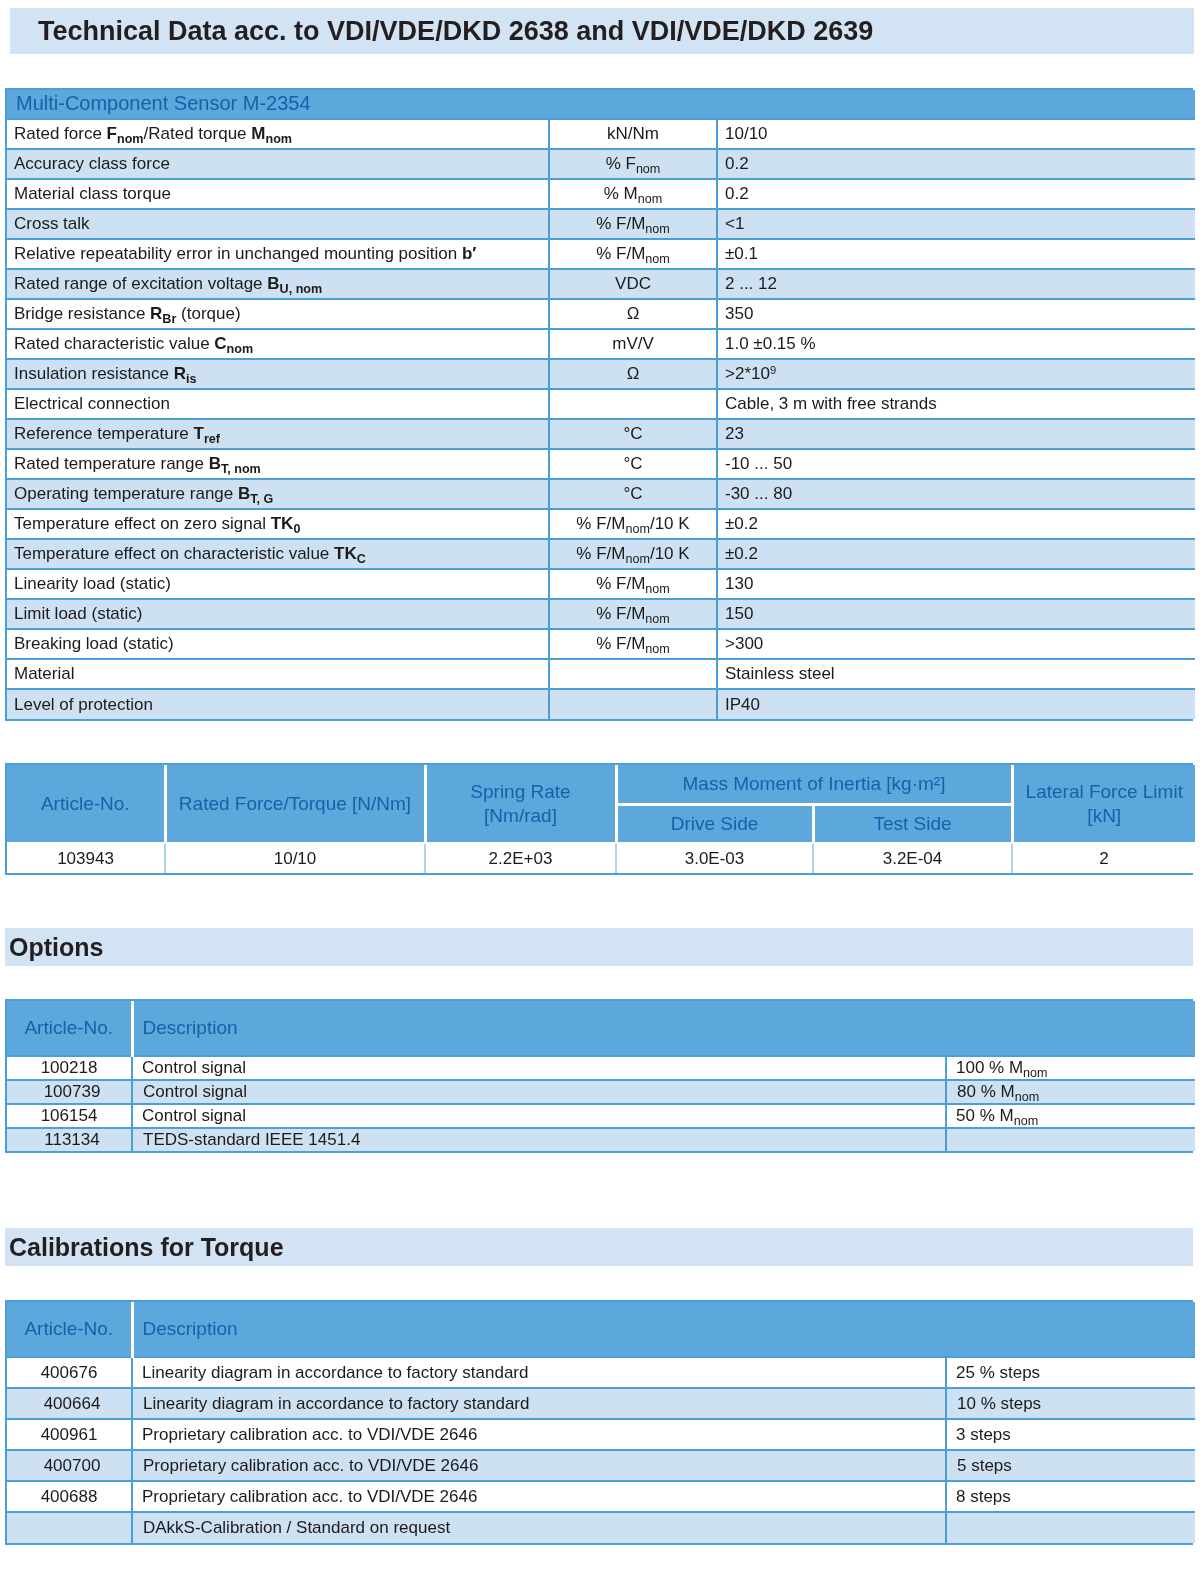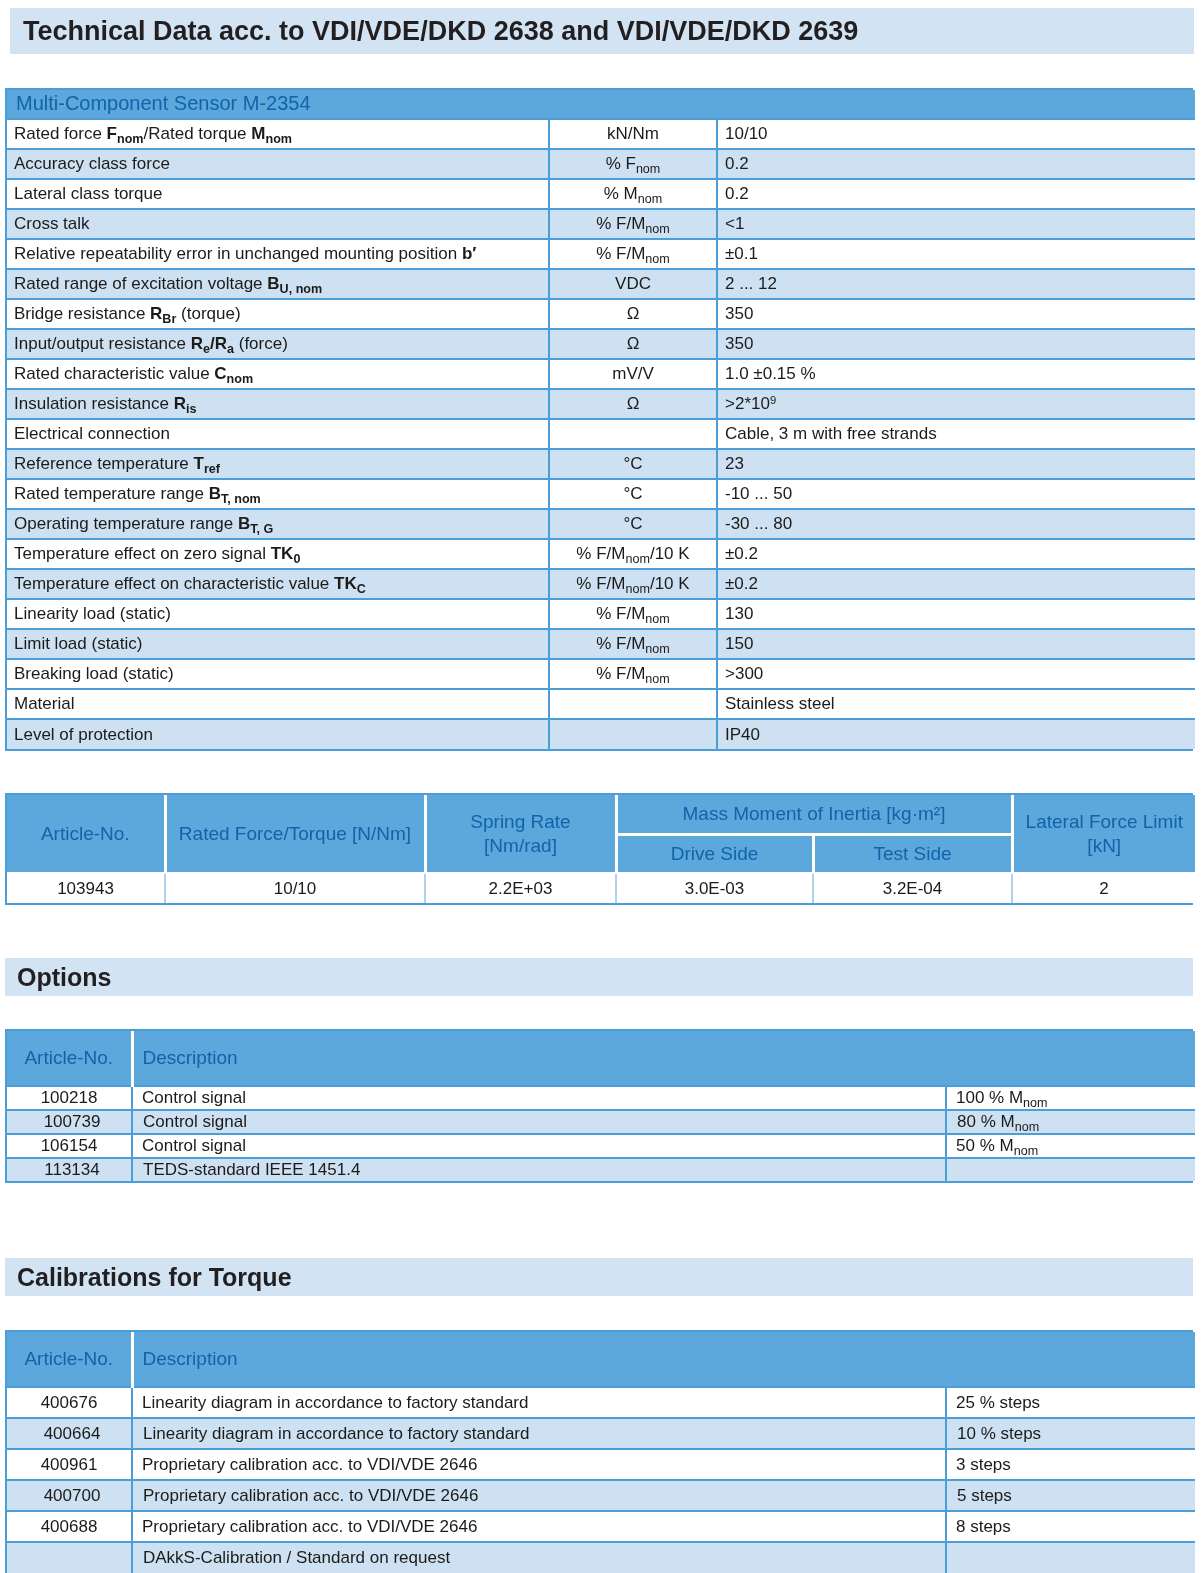--- a/index.html
+++ b/index.html
@@ -6,23 +6,23 @@
   html,body { margin:0; padding:0; }
   body {
     width:1203px; height:1573px; overflow:hidden; background:#fff;
     font-family:"Liberation Sans", sans-serif; color:#1d1b1a;
     -webkit-font-smoothing:antialiased;
   }
   
   .band {
     background:#d2e4f4; display:flex; align-items:center;
   }
-  .title-band { margin:8px 9px 0 10px; height:46px; padding-left:13px; }
+  .title-band { margin:8px 9px 0 10px; height:46px; padding-left:28px; }
   .title-band .band-text { font-size:27px; font-weight:bold; color:#231f20; }
-  .section-band { margin-left:5px; margin-right:10px; height:38px; padding-left:12px; }
+  .section-band { margin-left:5px; margin-right:10px; height:38px; padding-left:4px; }
   .section-band .band-text { font-size:25px; font-weight:bold; color:#231f20; }
 
   
   .tbl-wrap { margin-left:5px; width:1188px; border:2px solid #4a9fd9; }
   table { border-collapse:collapse; width:100%; table-layout:fixed; }
 
   sub { font-size:0.74em; vertical-align:baseline; position:relative; top:0.33em; line-height:0; }
   sup { font-size:0.66em; vertical-align:baseline; position:relative; top:-0.45em; line-height:0; }
   b sub, sub.bold { font-weight:bold; }
 
@@ -94,46 +94,41 @@
           <td>Rated force <b>F</b><sub class="bold">nom</sub>/Rated torque <b>M</b><sub class="bold">nom</sub></td>
           <td class="unit">kN/Nm</td>
           <td>10/10</td>
         </tr>
         <tr class="alt">
           <td>Accuracy class force</td>
           <td class="unit">% F<sub>nom</sub></td>
           <td>0.2</td>
         </tr>
         <tr>
-          <td>Lateral class torque</td>
+          <td>Material class torque</td>
           <td class="unit">% M<sub>nom</sub></td>
           <td>0.2</td>
         </tr>
         <tr class="alt">
           <td>Cross talk</td>
           <td class="unit">% F/M<sub>nom</sub></td>
           <td>&lt;1</td>
         </tr>
         <tr>
           <td>Relative repeatability error in unchanged mounting position <b>b′</b></td>
           <td class="unit">% F/M<sub>nom</sub></td>
           <td>±0.1</td>
         </tr>
         <tr class="alt">
           <td>Rated range of excitation voltage <b>B</b><sub class="bold">U, nom</sub></td>
           <td class="unit">VDC</td>
           <td>2 ... 12</td>
         </tr>
         <tr>
           <td>Bridge resistance <b>R</b><sub class="bold">Br</sub> (torque)</td>
-          <td class="unit">Ω</td>
-          <td>350</td>
-        </tr>
-        <tr class="alt">
-          <td>Input/output resistance <b>R</b><sub class="bold">e</sub><b>/R</b><sub class="bold">a</sub> (force)</td>
           <td class="unit">Ω</td>
           <td>350</td>
         </tr>
         <tr>
           <td>Rated characteristic value <b>C</b><sub class="bold">nom</sub></td>
           <td class="unit">mV/V</td>
           <td>1.0 ±0.15 %</td>
         </tr>
         <tr class="alt">
           <td>Insulation resistance <b>R</b><sub class="bold">is</sub></td>

